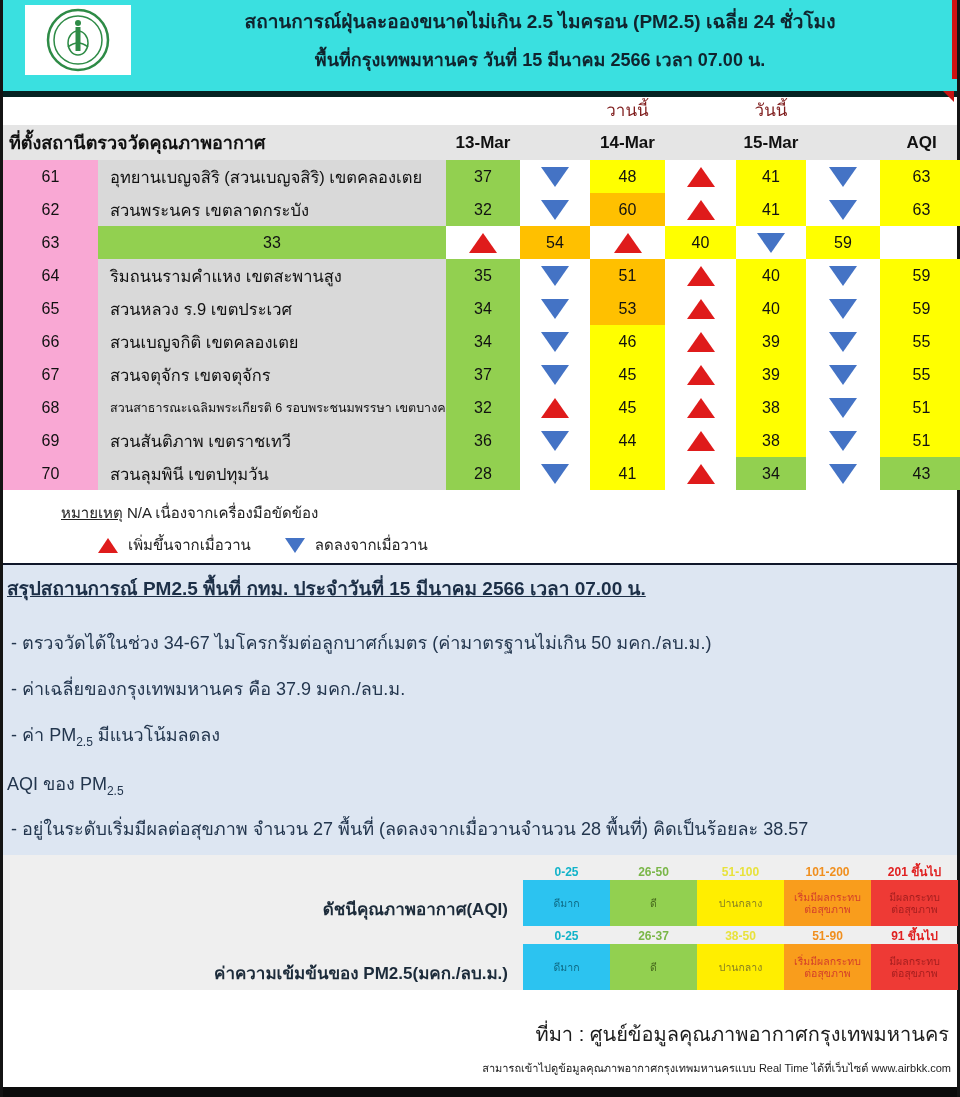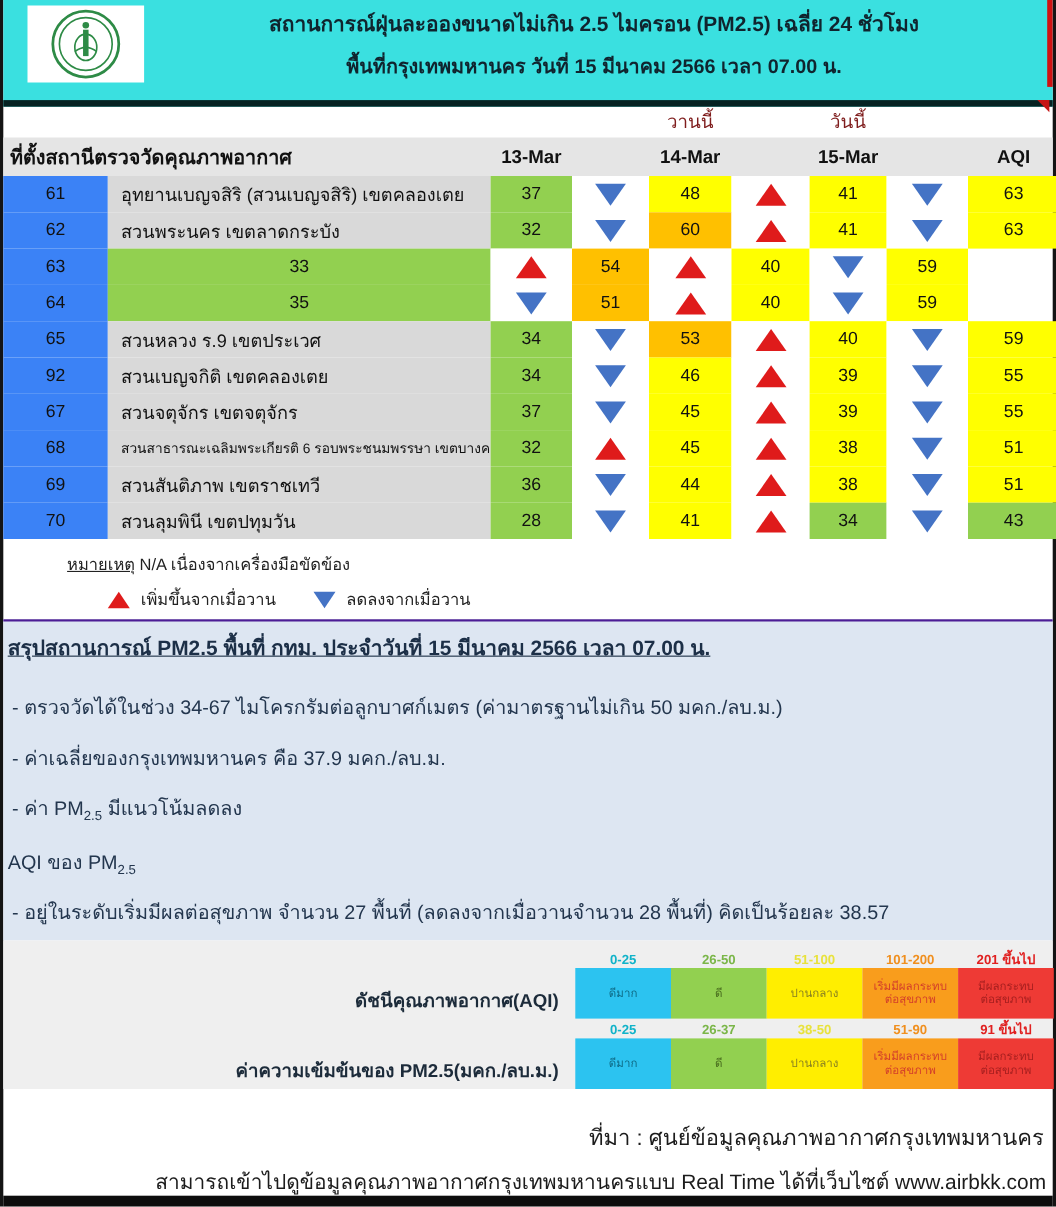--- a/index.html
+++ b/index.html
@@ -22,21 +22,21 @@
   
   .grid{display:grid;grid-template-columns:95px 348px 74px 70px 75px 71px 70px 74px 83px;}
   .subhead{position:absolute;left:0;top:91px;width:100%;height:34px;align-items:end;}
   .subhead .lbl{font-size:17px;color:#7f1d1d;text-align:center;padding-bottom:2px;}
   .thead{position:absolute;left:0;top:125px;width:100%;height:35px;background:#e5e5e5;align-items:center;}
   .thead .station{grid-column:1 / span 2;font-size:18px;font-weight:bold;color:#111;padding-left:6px;}
   .thead .dcol{font-size:17px;font-weight:bold;text-align:center;color:#111;}
   .tbody{position:absolute;left:0;top:160px;width:100%;}
   .tr{height:33px;}
   .td{display:flex;align-items:center;justify-content:center;font-size:16px;color:#111;}
-  .td.num{background:#3b82f6;justify-content:center;font-size:16px;}
+  .td.num{background:#f9a8d4;justify-content:center;font-size:16px;}
   .td.name{background:#d9d9d9;justify-content:flex-start;padding-left:12px;font-size:16.5px;white-space:nowrap;overflow:hidden;}
   .td.name.small{font-size:12.5px;}
   .td.arr{background:#fff;}
   .td.val[data-level="green"]{background:#92d050;}
   .td.val[data-level="yellow"]{background:#ffff00;}
   .td.val[data-level="orange"]{background:#ffc000;}
 
   .tri{width:0;height:0;display:inline-block;}
   .tri[data-dir="up"]{border-left:14px solid transparent;border-right:14px solid transparent;border-bottom:20px solid #df1b1b;}
   .tri[data-dir="down"]{border-left:14px solid transparent;border-right:14px solid transparent;border-top:20px solid #4473c5;}
@@ -44,21 +44,21 @@
   
   .notes{position:absolute;left:58px;top:501px;font-size:15px;color:#222;}
   .notes .u{text-decoration:underline;}
   .legend{position:absolute;left:95px;top:533px;display:flex;align-items:center;gap:10px;font-size:15px;color:#222;}
   .legend .tri-sm{width:0;height:0;display:inline-block;}
   .legend .tri-up{border-left:10px solid transparent;border-right:10px solid transparent;border-bottom:15px solid #df1b1b;}
   .legend .tri-down{border-left:10px solid transparent;border-right:10px solid transparent;border-top:15px solid #4473c5;}
   .legend .gap{width:14px;}
 
   
-  .summary{position:absolute;left:0;top:563px;width:100%;height:292px;background:#dde6f2;border-top:2px solid #4c1d95;box-sizing:border-box;color:#23364e;}
+  .summary{position:absolute;left:0;top:563px;width:100%;height:292px;background:#dde6f2;border-top:2px solid #0f172a;box-sizing:border-box;color:#23364e;}
   .summary .stitle{margin:8px 0 0 4px;font-size:19px;font-weight:bold;text-decoration:underline;color:#1c2f47;}
   .summary .line{margin-left:8px;font-size:18px;}
   .summary .l1{margin-top:25px;}
   .summary .l2{margin-top:17px;}
   .summary .l3{margin-top:17px;}
   .summary .aqih{margin:20px 0 0 4px;font-size:18px;}
   .summary .a1{margin-top:16px;}
   .summary .a2{margin-top:16px;}
   .summary .a3{margin-top:16px;}
   sub{font-size:12px;}
@@ -77,21 +77,21 @@
   .bar{position:absolute;left:520px;width:435px;height:46px;display:grid;grid-template-columns:repeat(5,87px);}
   .seg{display:flex;align-items:center;justify-content:center;text-align:center;font-size:10.5px;line-height:12px;white-space:pre-line;}
   .seg[data-level="blue"]{background:#2cc3f0;color:#0e6b86;}
   .seg[data-level="green"]{background:#92d050;color:#46691c;}
   .seg[data-level="yellow"]{background:#ffee00;color:#8a8220;}
   .seg[data-level="orange"]{background:#f99d1c;color:#d4402a;}
   .seg[data-level="red"]{background:#ee3a35;color:#a61f1f;}
 
   
   .source{position:absolute;right:8px;top:1018px;font-size:20px;color:#1c1c1c;}
-  .realtime{position:absolute;right:6px;top:1059px;font-size:19px;color:#1c1c1c;}
+  .realtime{position:absolute;right:6px;top:1059px;font-size:11px;color:#1c1c1c;}
   .bottombar{position:absolute;left:0;bottom:0;width:100%;height:10px;background:#0c0c0c;}
 </style>
 </head>
 <body>
 
 <div class="page">
 
   <div class="topbar">
     <div class="logo-box">
       <svg width="66" height="66" viewBox="0 0 66 66">
@@ -184,20 +184,21 @@
         </div>
       <div class="td val" data-level="yellow">40</div>
       <div class="td arr">
           <span class="tri" data-dir="down"></span>
         </div>
       <div class="td val" data-level="yellow">59</div>
     </div>
 
     <div class="tr grid">
       <div class="td num">64</div>
+      <div class="td name">ริมถนนรามคำแหง เขตสะพานสูง</div>
       <div class="td val" data-level="green">35</div>
       <div class="td arr">
           <span class="tri" data-dir="down"></span>
         </div>
       <div class="td val" data-level="orange">51</div>
       <div class="td arr">
           <span class="tri" data-dir="up"></span>
         </div>
       <div class="td val" data-level="yellow">40</div>
       <div class="td arr">
@@ -218,21 +219,21 @@
           <span class="tri" data-dir="up"></span>
         </div>
       <div class="td val" data-level="yellow">40</div>
       <div class="td arr">
           <span class="tri" data-dir="down"></span>
         </div>
       <div class="td val" data-level="yellow">59</div>
     </div>
 
     <div class="tr grid">
-      <div class="td num">92</div>
+      <div class="td num">66</div>
       <div class="td name">สวนเบญจกิติ  เขตคลองเตย</div>
       <div class="td val" data-level="green">34</div>
       <div class="td arr">
           <span class="tri" data-dir="down"></span>
         </div>
       <div class="td val" data-level="yellow">46</div>
       <div class="td arr">
           <span class="tri" data-dir="up"></span>
         </div>
       <div class="td val" data-level="yellow">39</div>

